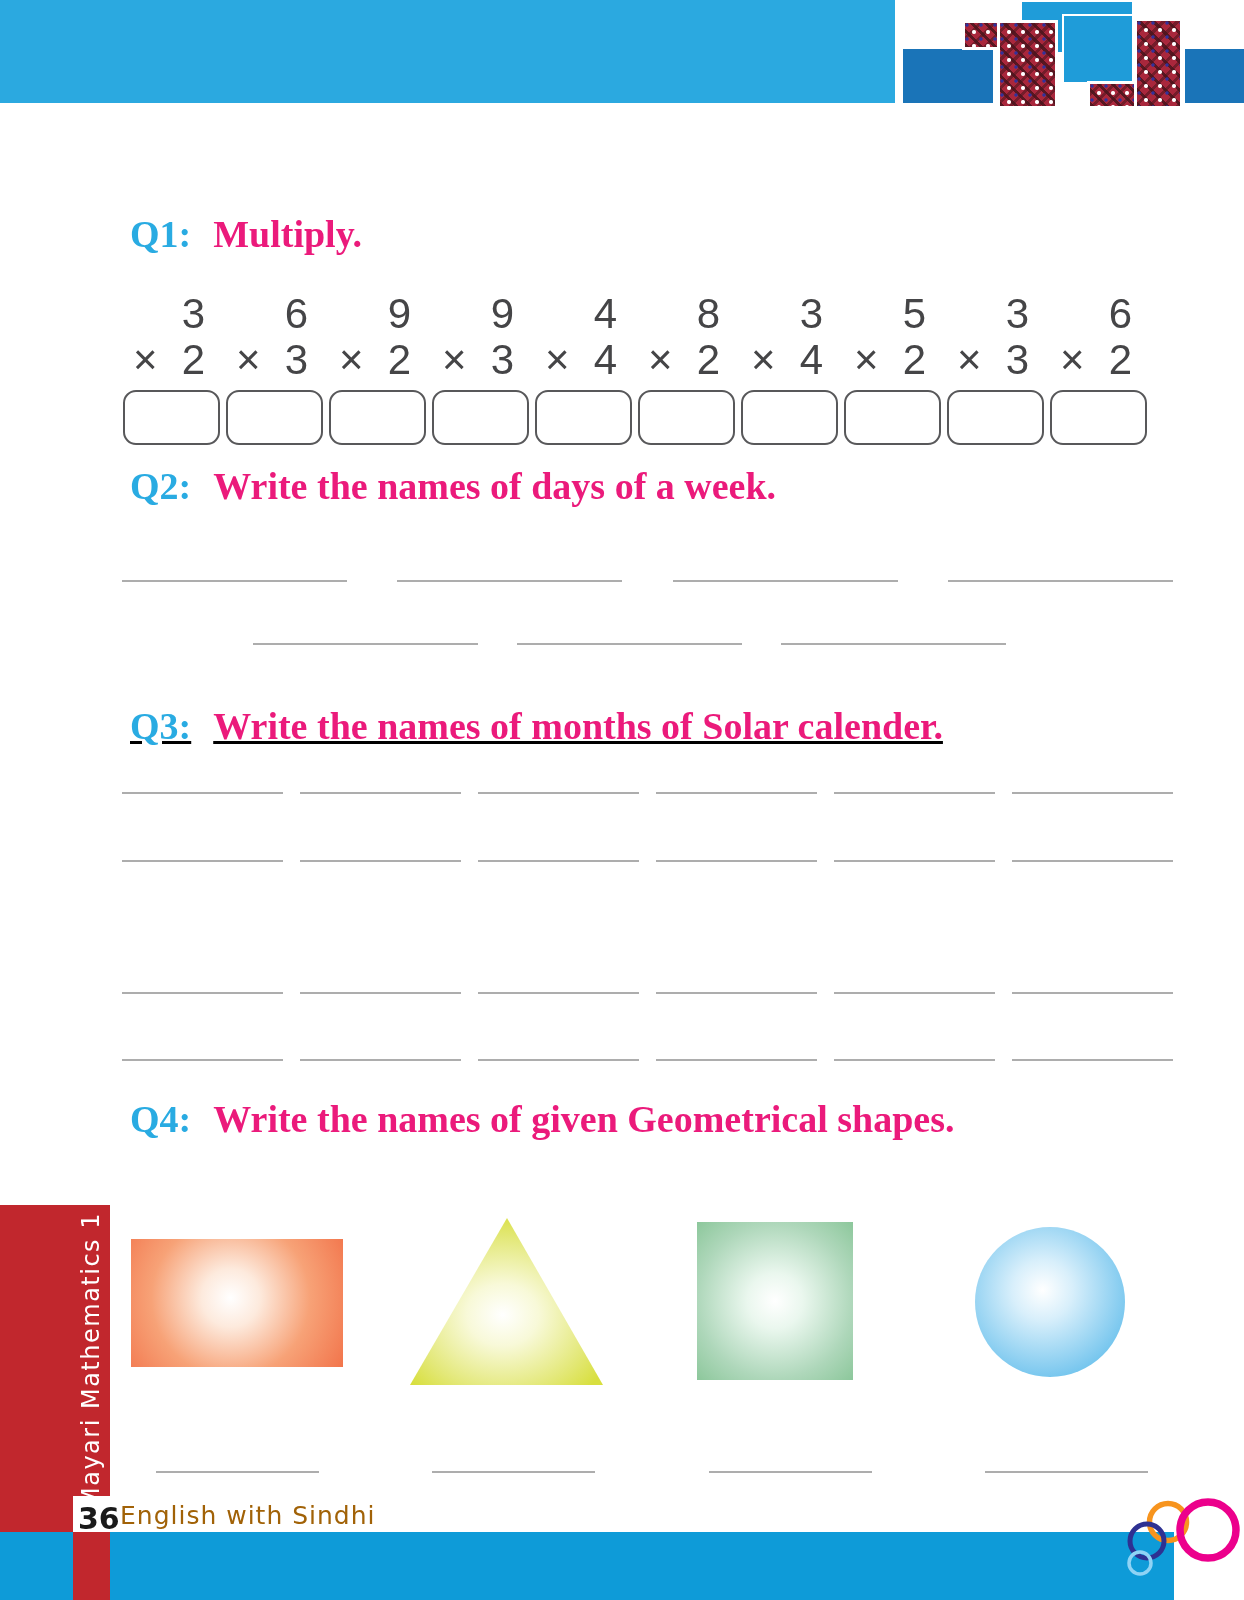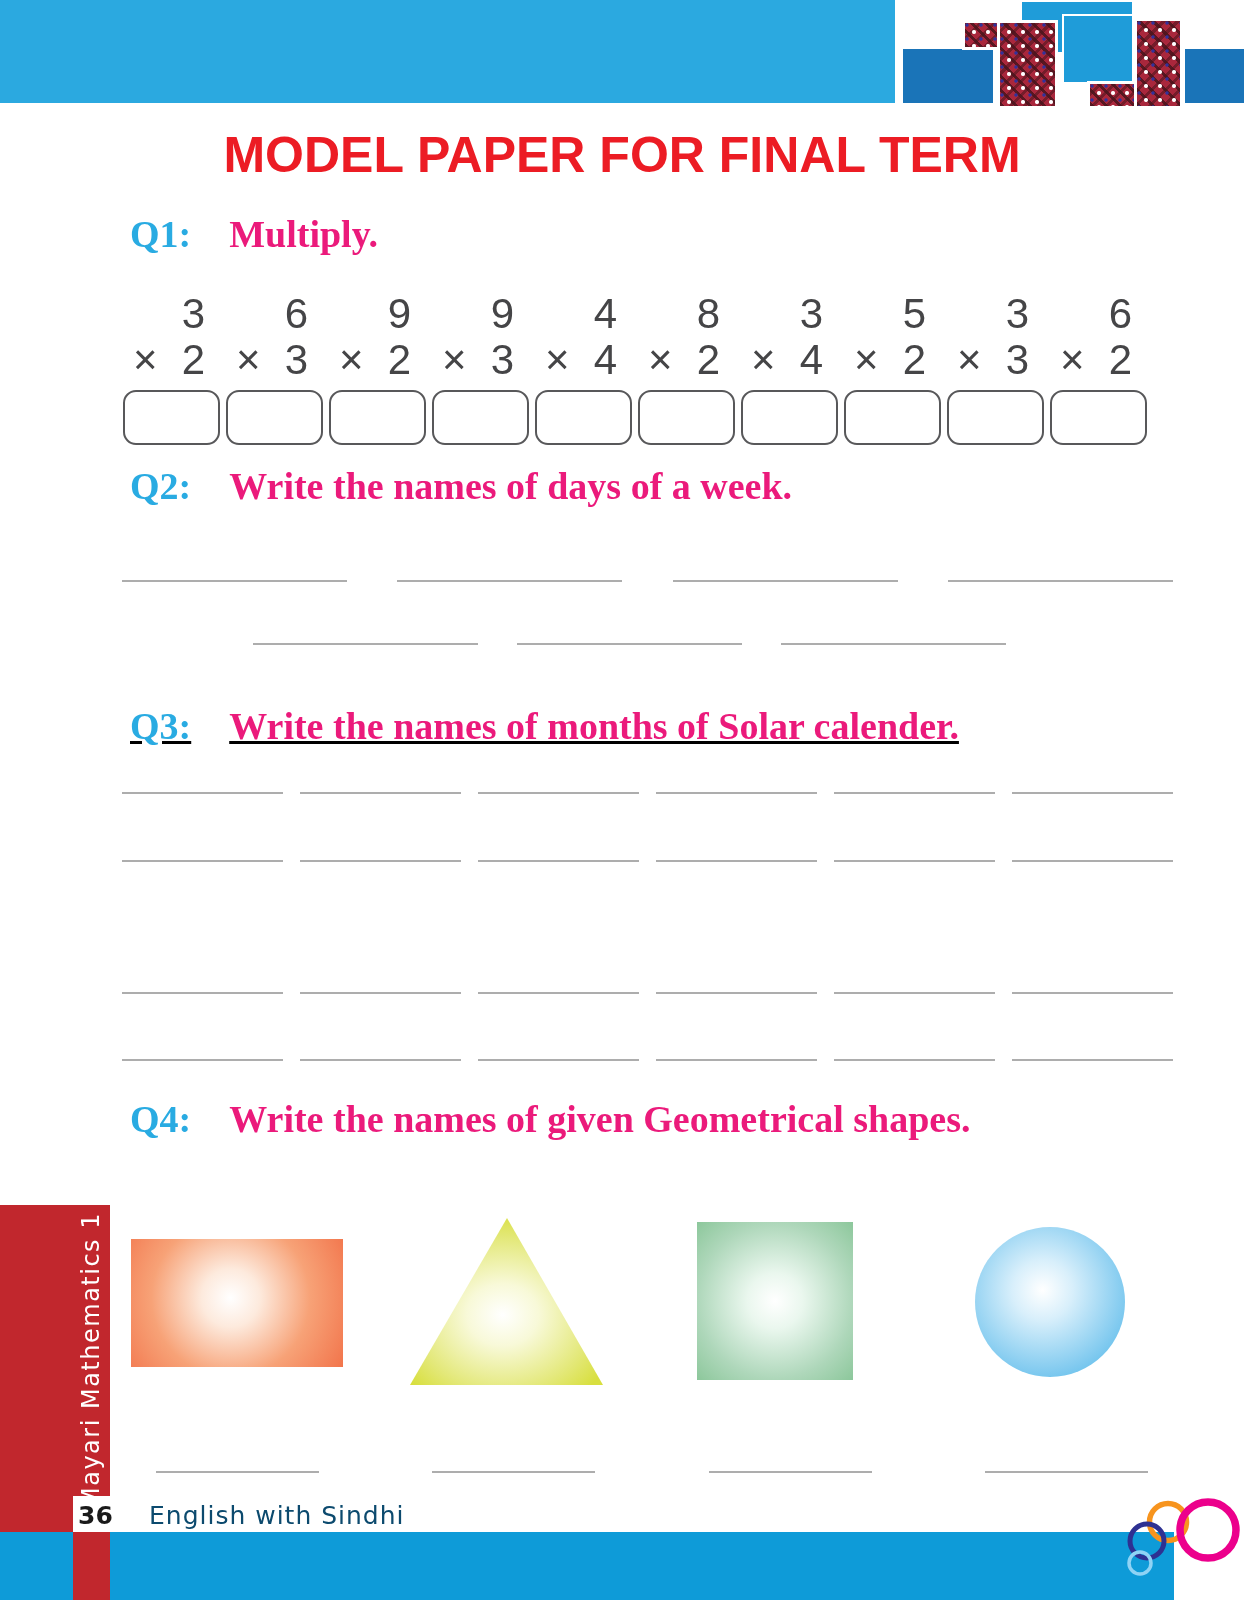--- a/index.html
+++ b/index.html
@@ -28,21 +28,21 @@
   .ajrak2v{left:1134px;top:18px;width:49px;height:91px;}
   .ajrak2a{left:1087px;top:81px;width:53px;height:28px;}
   
   .page-title{
     position:absolute;left:0;top:126px;width:100%;text-align:center;
     font-size:50px;font-weight:700;color:#EC1C24;letter-spacing:0;
     font-family:"Liberation Sans",sans-serif;
   }
   
   .qhead{position:absolute;left:130px;font-family:"Liberation Serif",serif;font-weight:700;font-size:38px;white-space:nowrap;}
-  .qhead .qlabel{color:#29ABE2;margin-right:38px;}
+  .qhead .qlabel{color:#29ABE2;margin-right:22px;}
   .qhead .qprompt{color:#EB1A7B;margin-top:36px;}
   .qh1{top:212px;} .qh2{top:464px;} .qh3{top:704px;text-decoration:underline;} .qh4{top:905px;} .qh5{top:1097px;}
   
   .mul-row{position:absolute;left:123px;top:291px;display:flex;gap:6px;}
   .mul-col{width:97px;font-size:42px;color:#454547;}
   .mul-top{text-align:right;padding-right:15px;height:46px;line-height:46px;}
   .mul-bottom{display:flex;justify-content:space-between;padding:0 15px 0 10px;height:46px;line-height:46px;}
   .answer-box{margin-top:7px;height:55px;border:2.5px solid #58585a;border-radius:13px;background:#fff;box-sizing:border-box;}
   
   .blank-row{position:absolute;display:flex;justify-content:space-between;}
@@ -65,42 +65,41 @@
     background:radial-gradient(circle at 45% 42%,#ffffff 0%,#d8effb 25%,#7ec9ef 70%,#3FB3E8 100%);}
   .shape-triangle{left:400px;top:1212px;}
   
   .sidebar{position:absolute;left:0;top:1205px;width:110px;height:327px;background:#C1272D;}
   .sidebar-label{
     position:absolute;left:91px;top:1360px;transform:translate(-50%,-50%) rotate(-90deg);
     color:#ffffff;font-size:24px;letter-spacing:1.5px;white-space:nowrap;
     font-family:"DejaVu Sans",sans-serif;
   }
   .footer-band{position:absolute;left:73px;top:1496px;width:1171px;height:36px;background:#ffffff;}
-  .footer-page{position:absolute;left:78px;top:1501px;font-size:25px;font-weight:700;color:#1a1a1a;font-family:"DejaVu Sans",sans-serif;}
-  .footer-book{position:absolute;left:120px;top:1501px;font-size:25px;color:#0c4a6e;letter-spacing:1px;font-family:"DejaVu Sans",sans-serif;margin-left:29px;}
+  .footer-page{position:absolute;left:78px;top:1501px;font-size:30px;font-weight:700;color:#1a1a1a;font-family:"DejaVu Sans",sans-serif;}
+  .footer-book{position:absolute;left:120px;top:1501px;font-size:25px;color:#a16207;letter-spacing:1px;font-family:"DejaVu Sans",sans-serif;}
   .bottom-bar{position:absolute;left:0;top:1532px;width:1174px;height:68px;background:#0E9BD8;}
   .red-col{position:absolute;left:73px;top:1532px;width:37px;height:68px;background:#C1272D;}
   .rings-logo{position:absolute;left:1100px;top:1480px;}
 </style>
 </head>
 <body>
 
 <div id="canvas">
 
   <div class="top-banner"></div>
   <div class="deco-dark-left"></div>
   <div class="ajrak ajrak1a"></div>
   <div class="deco-step-a"></div>
   <div class="deco-step-b"></div>
   <div class="ajrak ajrak1v"></div>
   <div class="ajrak ajrak2a"></div>
   <div class="ajrak ajrak2v"></div>
   <div class="deco-dark-right"></div>
 
-  <div class="page-title">MODEL PAPER FOR FINAL TERM</div>
 
   <div class="qhead qh1">
     <span class="qlabel">Q1:</span><span class="qprompt">Multiply.</span>
   </div>
   <div class="mul-row" id="multiply-row">
       <div class="mul-col">
         <div class="mul-top">3</div>
         <div class="mul-bottom">
           <span>×</span>
           <span>2</span>

